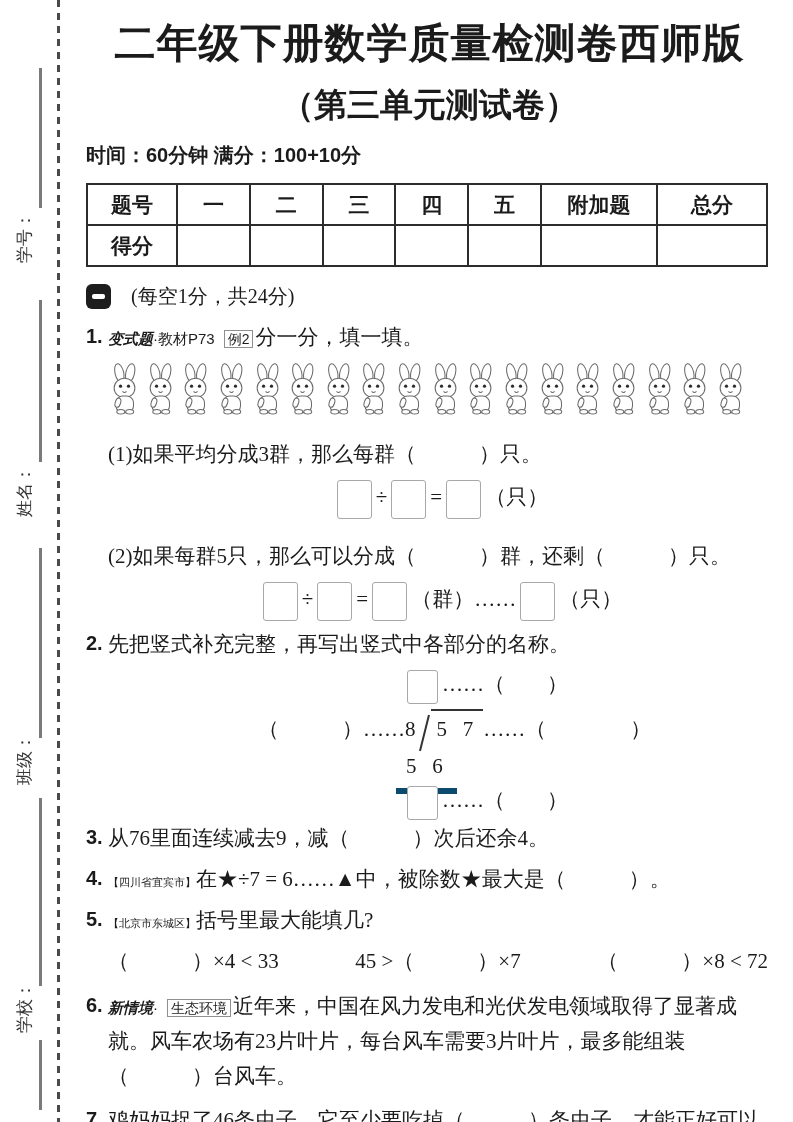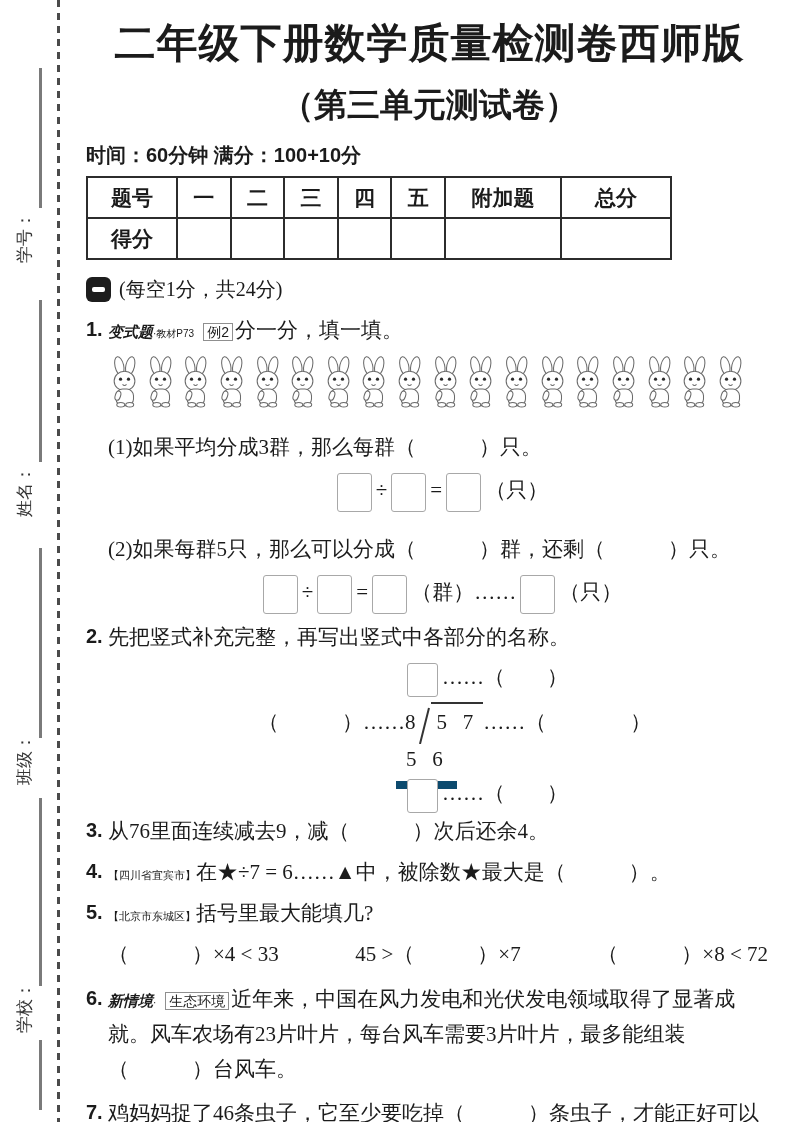--- a/index.html
+++ b/index.html
@@ -15,60 +15,60 @@
      background:repeating-linear-gradient(to bottom,#4a4a4a 0 7px,transparent 7px 13px);}
   
   .content{position:absolute;left:86px;top:0;width:687px;}
   h1.title{margin:16px 0 0 0;text-align:center;font-size:41px;letter-spacing:1px;
            font-family:"Liberation Sans",sans-serif;font-weight:bold;}
   h2.subtitle{margin:12px 0 0 0;text-align:center;font-size:33px;
            font-family:Liberation Serif, serif;font-weight:bold;}
   .meta{margin-top:14px;font-family:"Liberation Sans",sans-serif;
         font-weight:bold;font-size:20px;}
   
-  table.score{border-collapse:collapse;margin-top:7px;width:586px;table-layout:fixed;}
+  table.score{border-collapse:collapse;margin-top:14px;width:682px;table-layout:fixed;}
   table.score td{border:2px solid #2c2c2c;height:37px;text-align:center;
       font-family:"Liberation Sans",sans-serif;font-weight:bold;font-size:21px;}
   table.score td:nth-child(1){width:86px;}
   table.score td:nth-child(7){width:112px;}
   table.score td:nth-child(8){width:106px;}
   
   .section-head{margin-top:16px;display:flex;align-items:center;}
   .sec-icon{display:inline-flex;align-items:center;justify-content:center;
      width:25px;height:25px;background:#1d1d1d;border-radius:6px;margin-right:6px;flex:0 0 auto;}
   .sec-icon .bar{display:block;width:13px;height:4.5px;background:#fff;border-radius:2px;}
   .sec-title{font-family:"Liberation Sans",sans-serif;font-weight:bold;font-size:22px;}
-  .sec-note{font-size:20px;margin-left:2px;}
+  .sec-note{font-size:20px;margin-left:14px;}
   
   .q{position:relative;padding-left:22px;font-size:21px;line-height:1.66;}
   .qnum{position:absolute;left:0;top:0;font-family:"Liberation Sans",sans-serif;
         font-weight:bold;font-size:20px;}
   .badge-bold{font-family:"Liberation Sans",sans-serif;font-weight:bold;
         font-style:italic;font-size:15px;}
-  .badge-mid{font-family:"Liberation Sans",sans-serif;font-size:10px;}
+  .badge-mid{font-family:"Liberation Sans",sans-serif;font-size:15px;}
   .badge-box{font-family:"Liberation Sans",sans-serif;font-size:14px;
         border:1px solid #8f8f8f;padding:0 3px;margin:0 2px 0 9px;}
   .qtag{font-size:11px;}
   .rabbit-row{display:flex;justify-content:space-between;width:640px;margin:6px 0 2px 0;}
   .rabbit-row svg{display:block;}
   .subq{margin-top:20px;}
   .eq-line{margin:8px 0 4px 0;text-align:center;font-size:21px;}
   .blank-box{display:inline-block;width:33px;height:37px;border:1.5px solid #a8a8a8;
         border-radius:3px;vertical-align:middle;margin:0 4px;background:#fff;}
   .blank-box.small{width:29px;height:32px;}
   
   .division{position:relative;height:150px;margin-top:4px;font-size:21px;}
   .dv-row{position:absolute;white-space:pre;}
   .dv-r1{left:295px;top:2px;}
   .dv-r2{left:150px;top:44px;display:flex;align-items:flex-end;}
   .dv-dividend{display:inline-block;border-top:2px solid #333;padding:1px 10px 0 6px;
         white-space:pre;}
   .dv-slash{margin:0 0 -4px 2px;}
   .dv-r3{left:288px;top:84px;}
-  .dv-product{display:inline-block;border-bottom:8px solid #0c4a6e;padding:0 14px 4px 10px;
+  .dv-product{display:inline-block;border-bottom:6px solid #0c4a6e;padding:0 14px 4px 10px;
         white-space:pre;font-family:Liberation Serif, serif;}
   .dv-r4{left:295px;top:118px;}
   
   .exprs{display:flex;justify-content:space-between;width:660px;margin-top:6px;
         font-size:21px;white-space:pre;}
   
   .footer{position:absolute;left:86px;width:687px;top:1086px;text-align:center;
       font-family:"Liberation Sans",sans-serif;font-size:18px;letter-spacing:10px;color:#2a2a2a;}
   .mt6{margin-top:6px;} .mt10{margin-top:10px;}
 </style>

